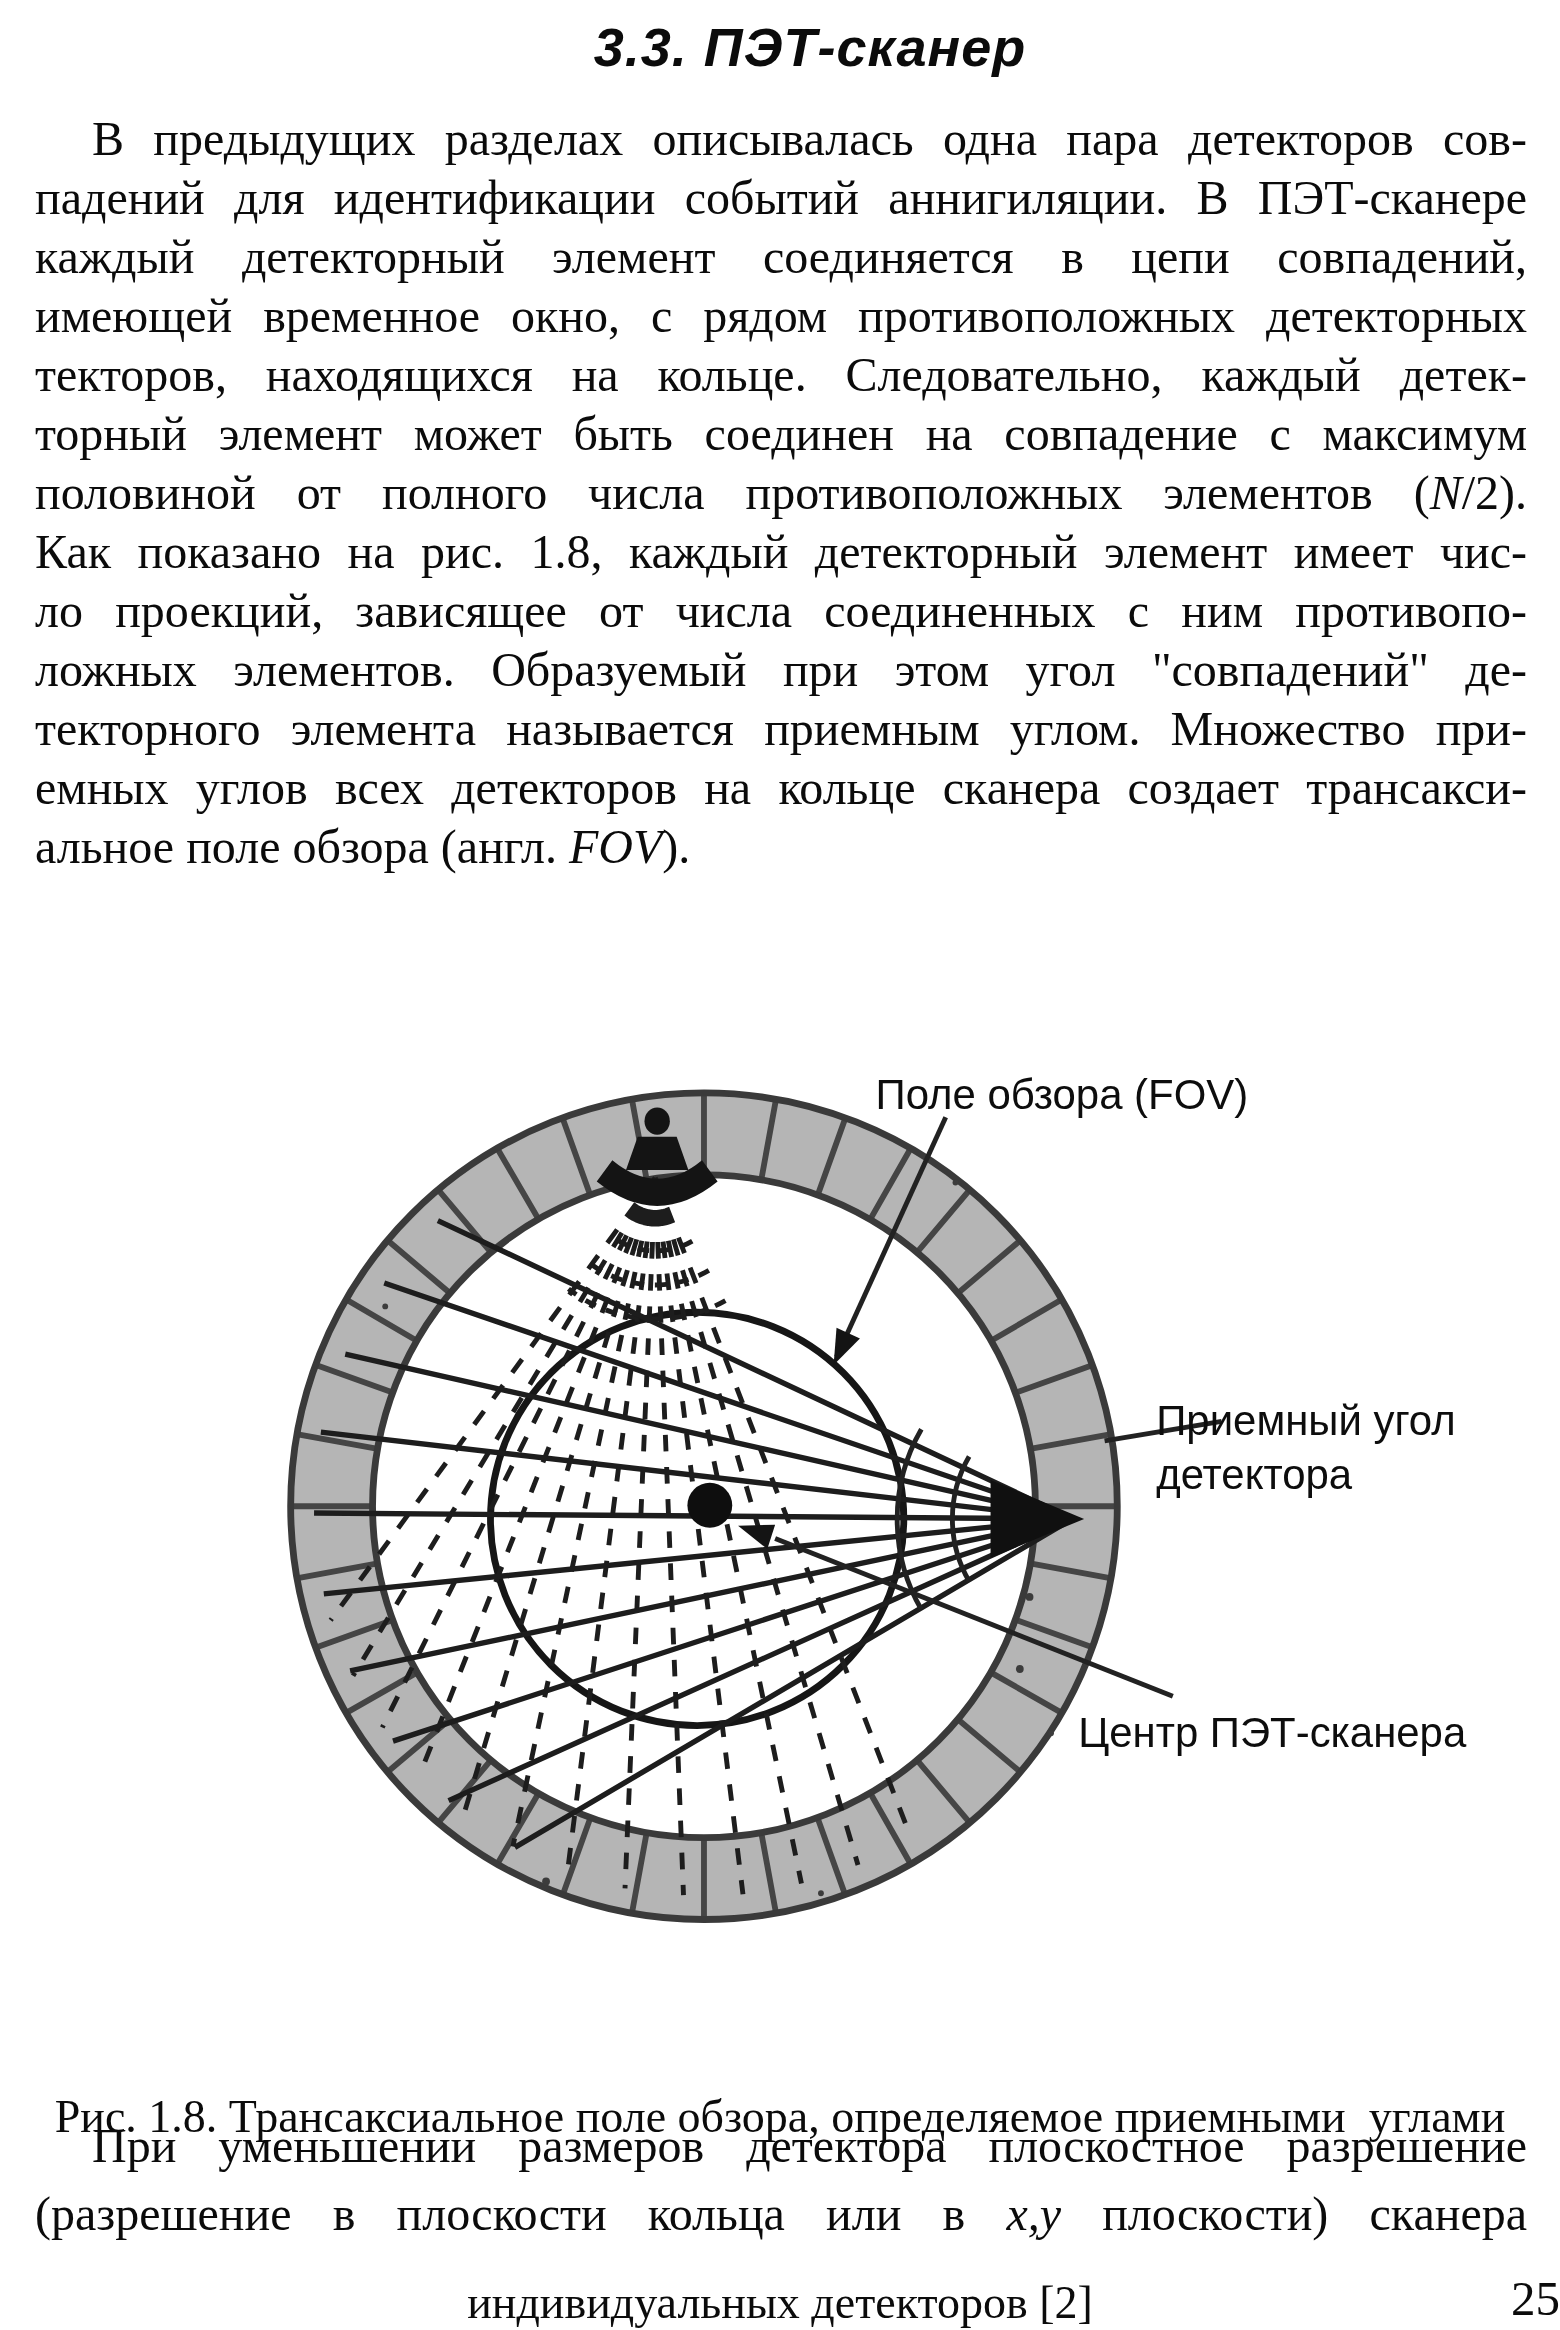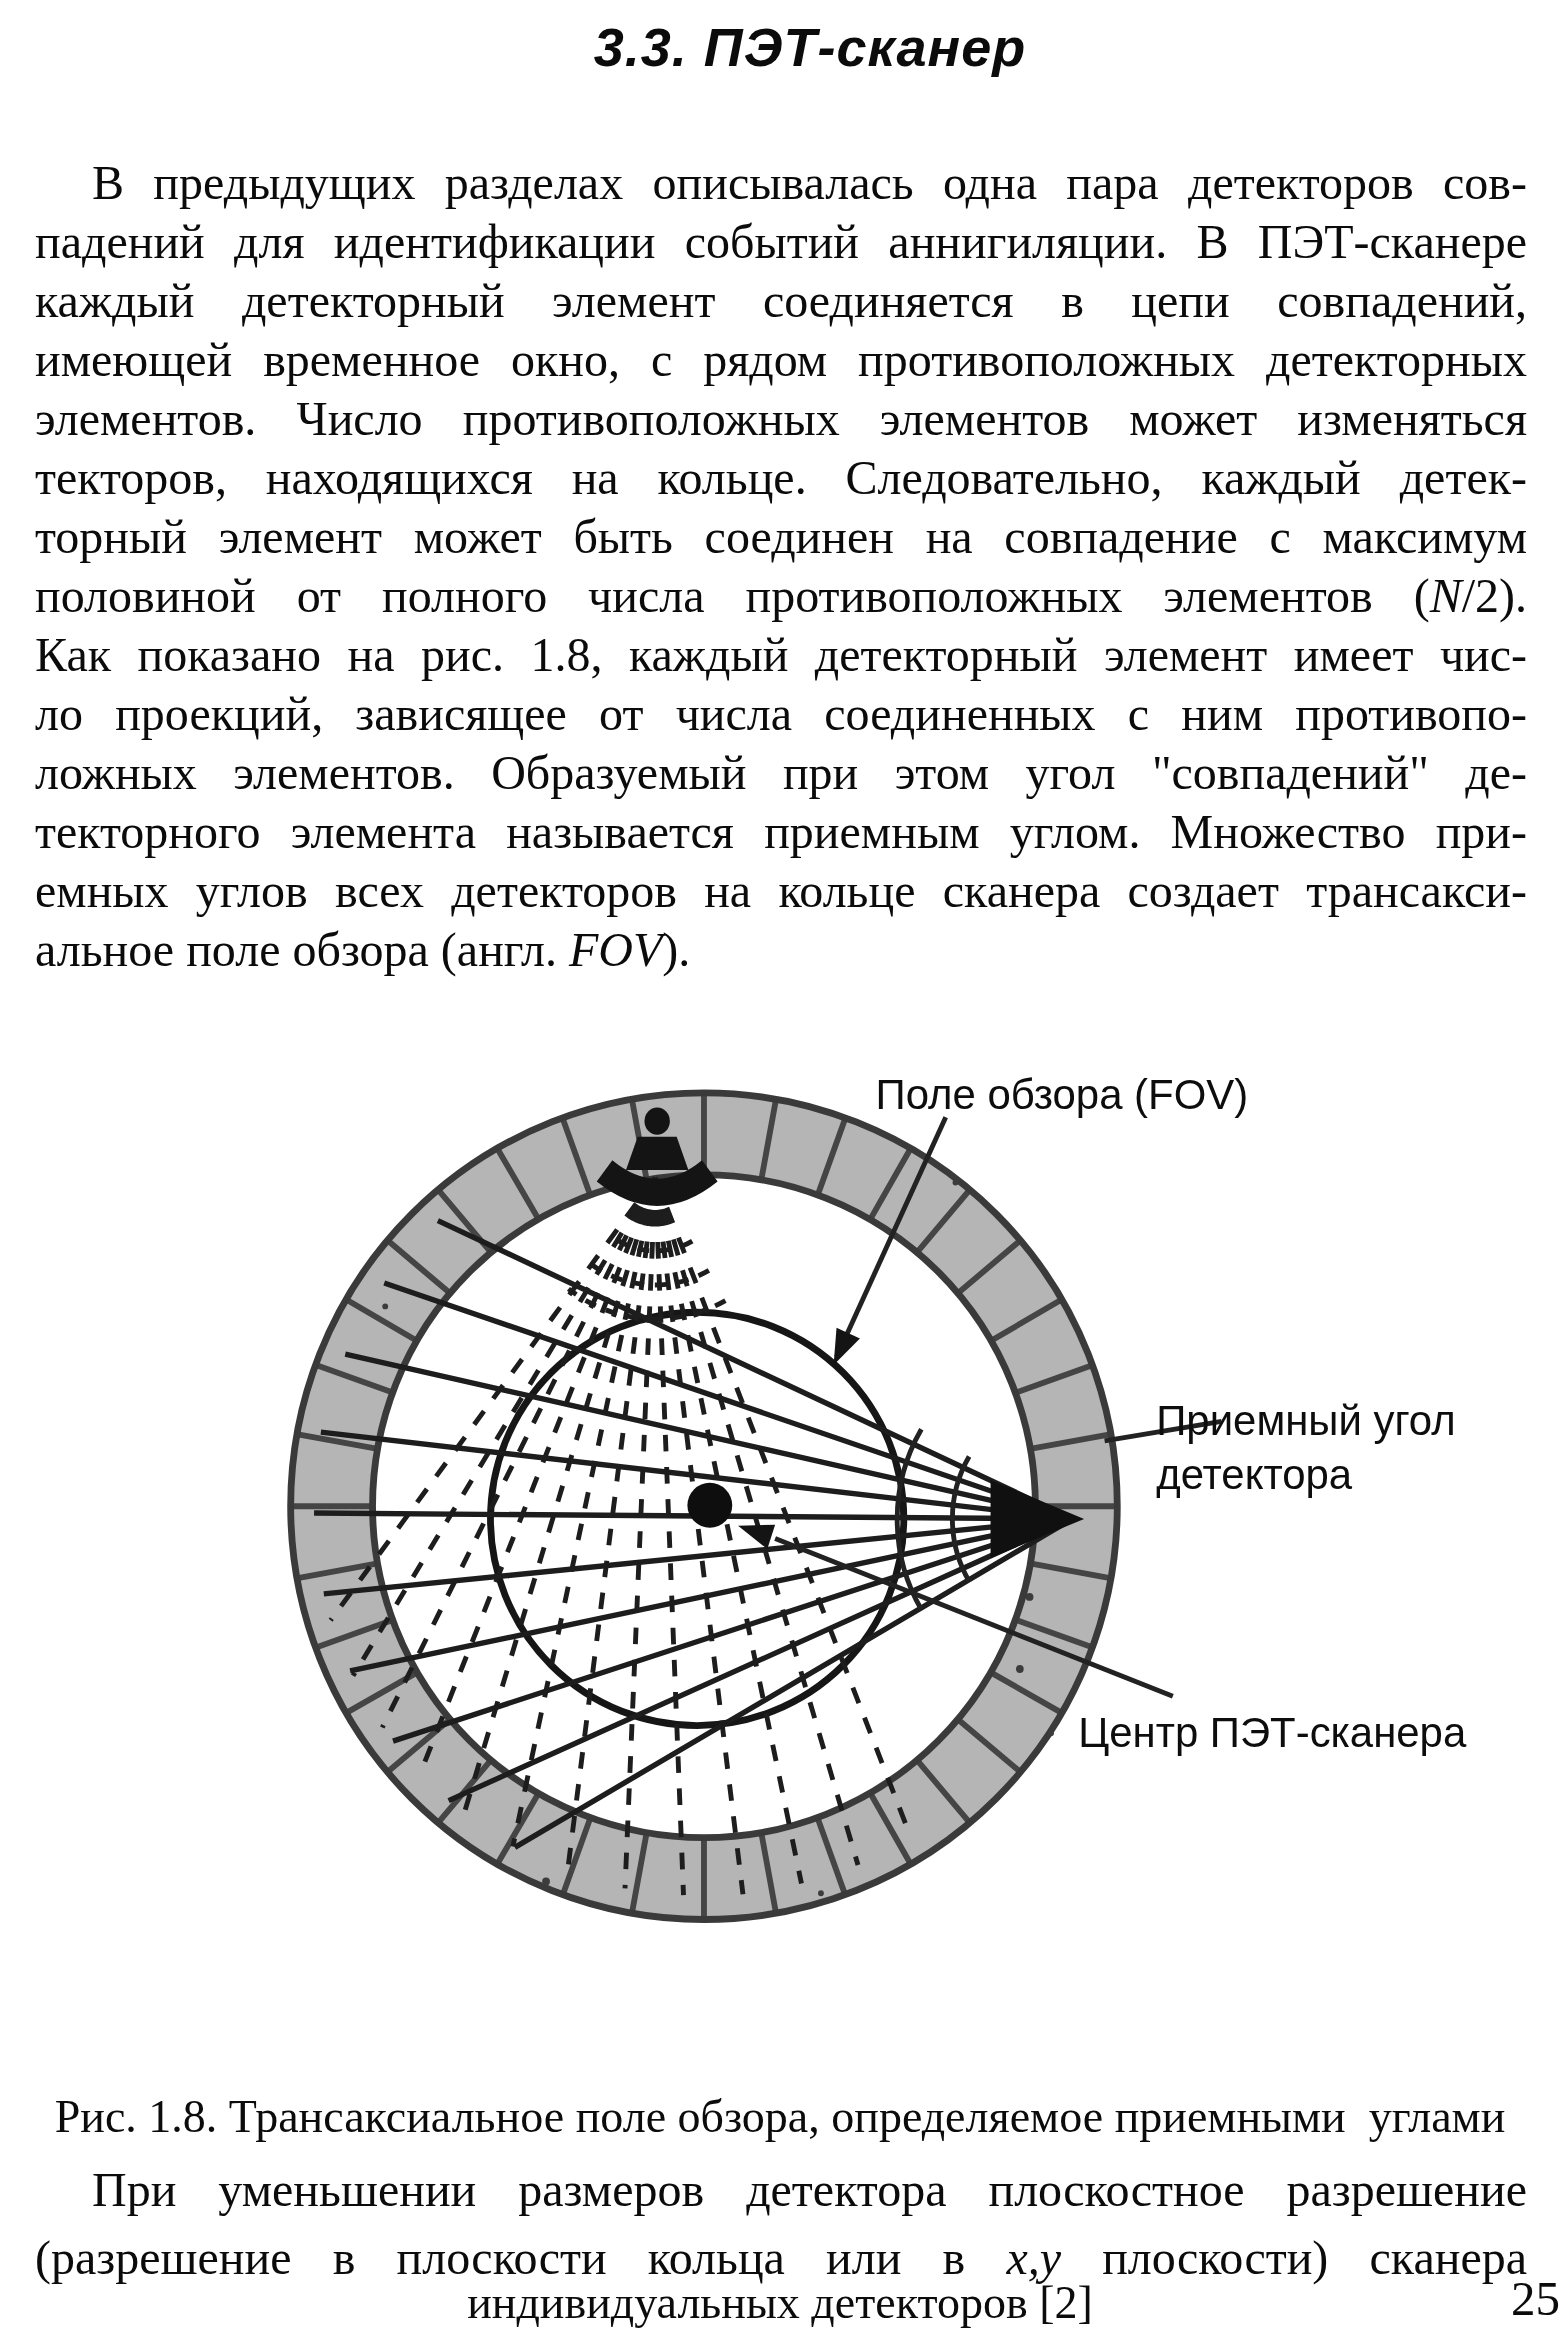--- a/index.html
+++ b/index.html
@@ -14,21 +14,21 @@
   }
   .para{position:absolute;left:35px;width:1492px;font-size:48px;}
   .p1{top:109px;}
   .p2{top:2112px;}
   .p1 .ln{height:59px;line-height:59px;}
   .p2 .ln{height:68px;line-height:68px;}
   .ln{
     text-align:justify;text-align-last:justify;white-space:nowrap;
   }
   .ln.jl{text-align-last:left;}
-  .ln.ind{text-indent:57px;margin-top:44px;}
+  .ln.ind{text-indent:57px;}
   .ln i{font-style:italic;}
   .figwrap{position:absolute;top:1051px;left:0;width:1560px;height:889px;}
   .caption{
     position:absolute;top:1962px;left:0;width:1560px;text-align:center;
     font-size:46px;line-height:62px;white-space:pre-wrap;
   }
   .pagenum{
     position:absolute;top:2270px;left:0;width:1560px;text-align:right;
     text-indent:98px;font-size:49px;
   }
@@ -39,21 +39,20 @@
 </head>
 <body>
 
 <div class="title">3.3. ПЭТ-сканер</div>
 
 <div class="para p1">
   <div class="ln ind"><span>В предыдущих разделах описывалась одна пара детекторов сов-</span></div>
   <div class="ln"><span>падений для идентификации событий аннигиляции. В ПЭТ-сканере</span></div>
   <div class="ln"><span>каждый детекторный элемент соединяется в цепи совпадений,</span></div>
   <div class="ln"><span>имеющей временное окно, с рядом противоположных детекторных</span></div>
-  <div class="ln"><span>элементов. Число противоположных элементов может изменяться</span></div>
   <div class="ln"><span>текторов, находящихся на кольце. Следовательно, каждый детек-</span></div>
   <div class="ln"><span>торный элемент может быть соединен на совпадение с максимум</span></div>
   <div class="ln"><span>половиной от полного числа противоположных элементов (</span><i>N</i><span>/2).</span></div>
   <div class="ln"><span>Как показано на рис. 1.8, каждый детекторный элемент имеет чис-</span></div>
   <div class="ln"><span>ло проекций, зависящее от числа соединенных с ним противопо-</span></div>
   <div class="ln"><span>ложных элементов. Образуемый при этом угол "совпадений" де-</span></div>
   <div class="ln"><span>текторного элемента называется приемным углом. Множество при-</span></div>
   <div class="ln"><span>емных углов всех детекторов на кольце сканера создает трансакси-</span></div>
   <div class="ln jl"><span>альное поле обзора (англ. </span><i>FOV</i><span>).</span></div>
 </div>

